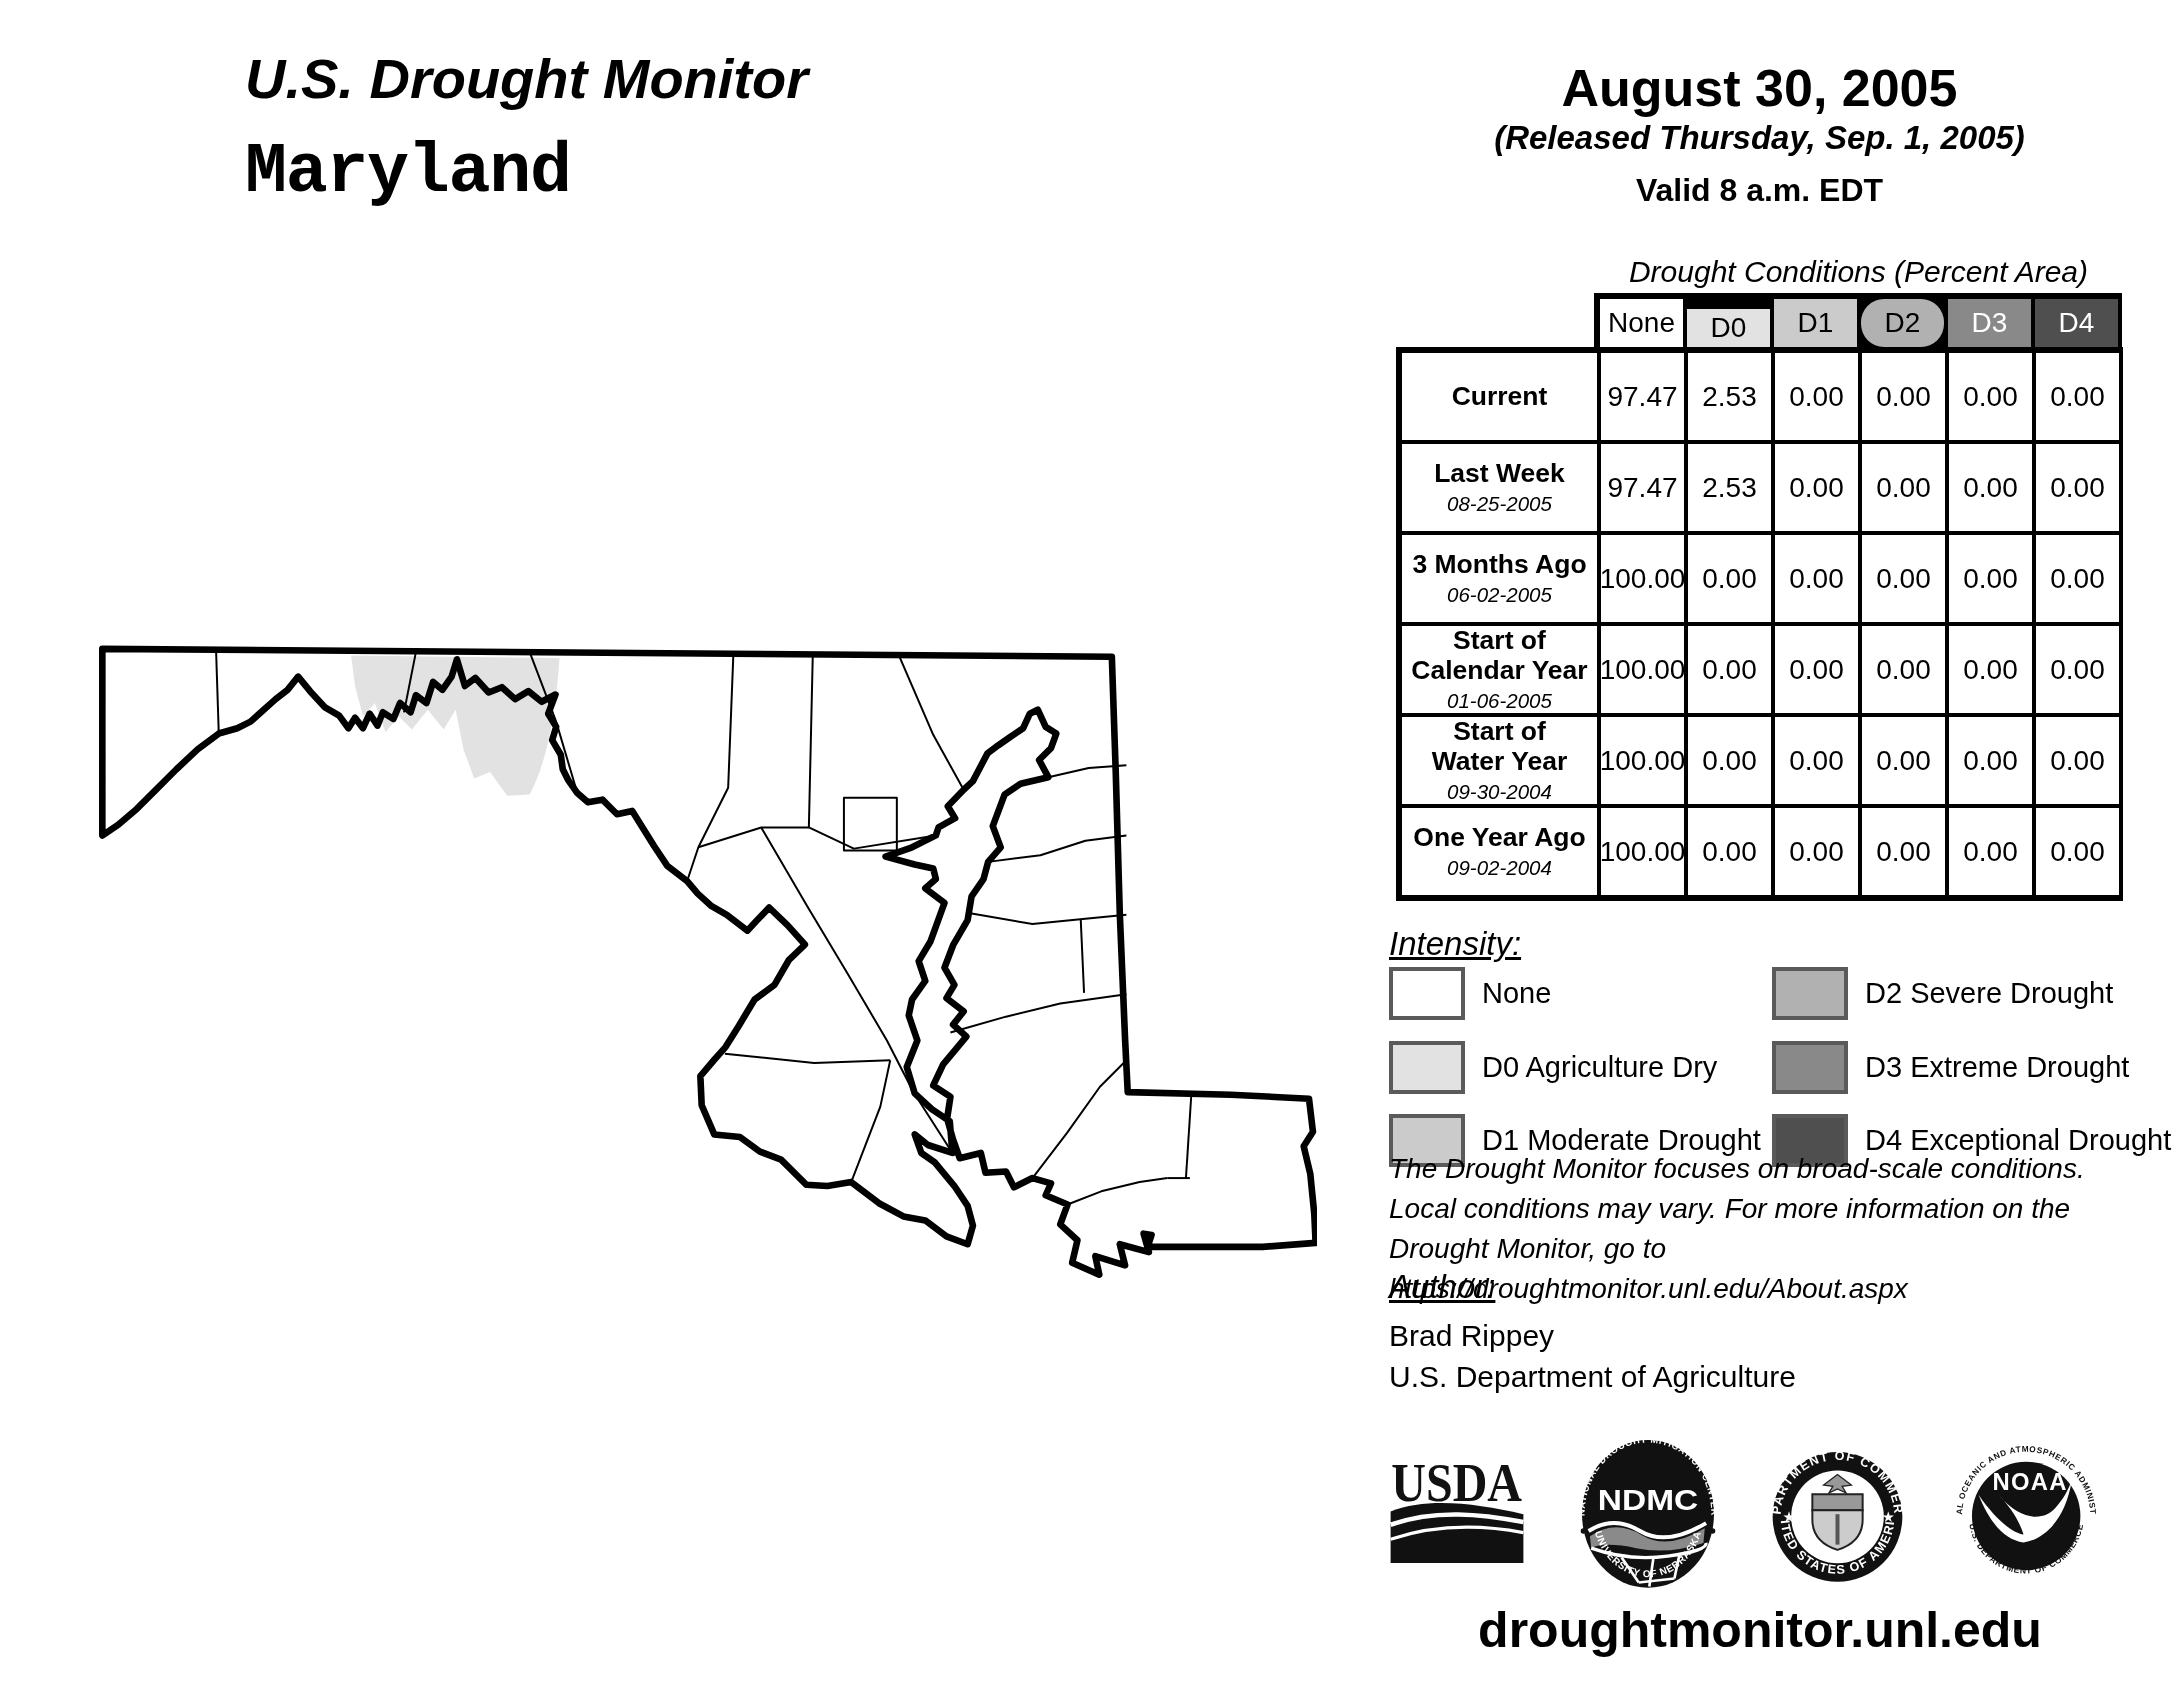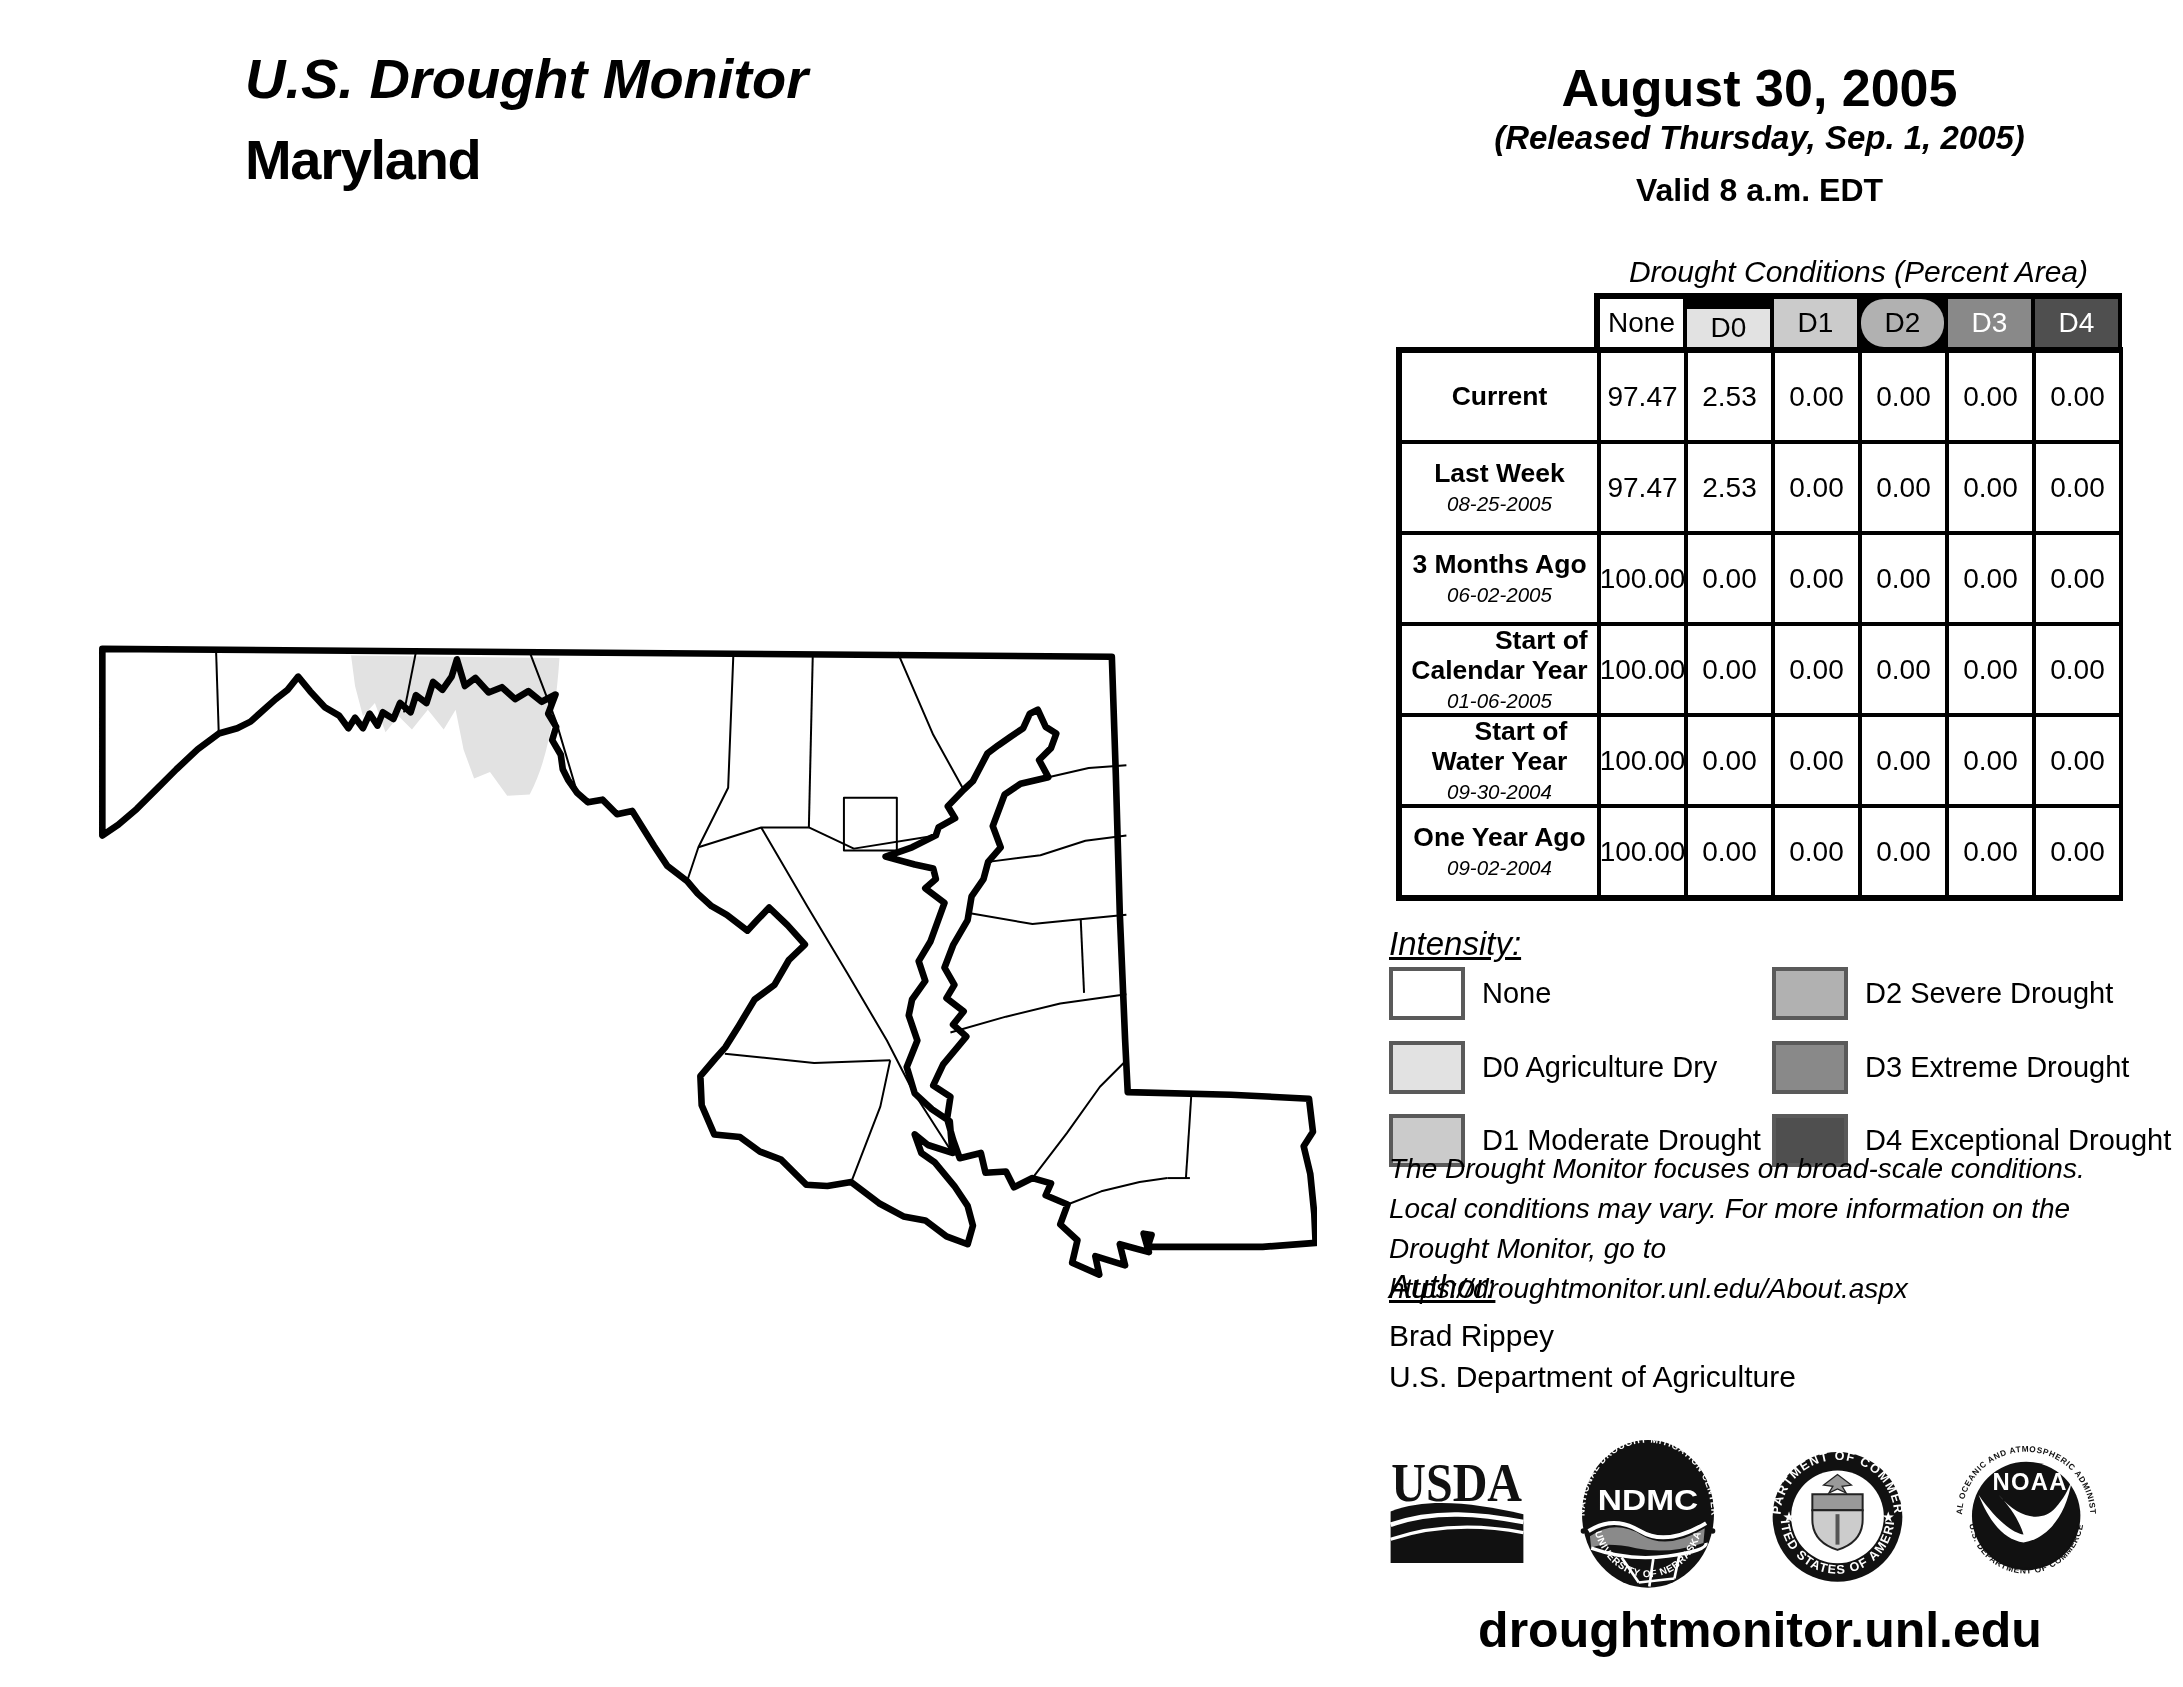--- a/index.html
+++ b/index.html
@@ -3,39 +3,39 @@
 <meta charset="utf-8">
 <style>
   html,body{margin:0;padding:0;background:#fff;}
   #page{position:relative;width:2183px;height:1687px;background:#fff;overflow:hidden;
         font-family:"Liberation Sans",sans-serif;color:#000;}
   .abs{position:absolute;}
 
   
   #title-block{left:245px;top:46px;width:860px;text-align:left;}
   #title-line1{font-size:56px;font-weight:bold;font-style:italic;}
-  #title-line2{font-size:56px;font-weight:bold;margin-top:16px;letter-spacing:-1.3px;}
+  #title-line2{font-size:70px;font-weight:bold;margin-top:22px;letter-spacing:-1.3px;font-family:Liberation Mono, monospace;}
   #date-block{left:1422px;top:58px;width:675px;text-align:center;}
   #date-main{font-size:52px;font-weight:bold;}
   #date-released{font-size:33px;font-weight:bold;font-style:italic;margin-top:1px;}
   #date-valid{font-size:32px;font-weight:bold;margin-top:14.6px;}
 
   
   #table-title{left:1594px;top:255px;width:529px;text-align:center;
                font-size:30px;font-style:italic;}
   #dm-cols{left:1594px;top:293px;width:516px;height:48px;background:#000;
            border:6.6px solid #000;border-bottom:none;display:grid;
            grid-template-columns:repeat(6,83px);grid-column-gap:4px;}
   .hcell{background:#fff;display:flex;align-items:center;justify-content:center;
          font-size:28px;}
   #dm-grid{left:1396px;top:347px;width:715px;background:#000;border:6.6px solid #000;
            display:grid;grid-template-columns:195px repeat(6,83px);
            grid-auto-rows:87px;grid-gap:4px;}
   .rlabel{background:#fff;display:flex;flex-direction:column;align-items:center;
-          justify-content:center;text-align:right;}
+          justify-content:center;text-align:center;}
   .rname{font-size:26.5px;font-weight:bold;white-space:pre-line;line-height:1.12;}
   .rdate{font-size:20.5px;font-style:italic;margin-top:4px;}
   .vcell{background:#fff;display:flex;align-items:center;justify-content:center;
          font-size:28px;}
 
   
   #legend-heading{left:1389px;top:925px;font-size:33px;font-style:italic;
                   text-decoration:underline;}
   .legend-col{top:967px;width:370px;}
   #legend-left{left:1389px;}

